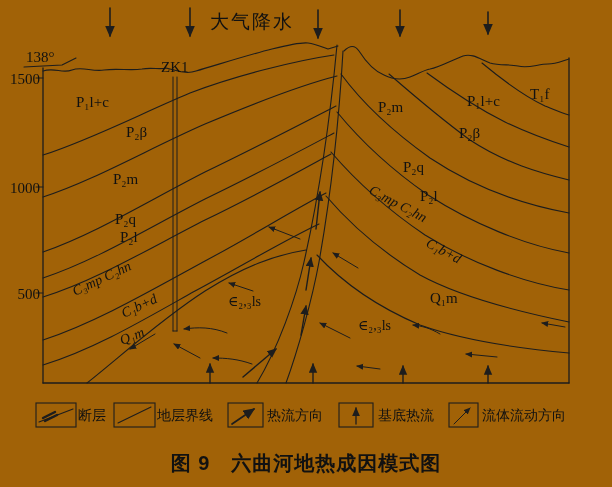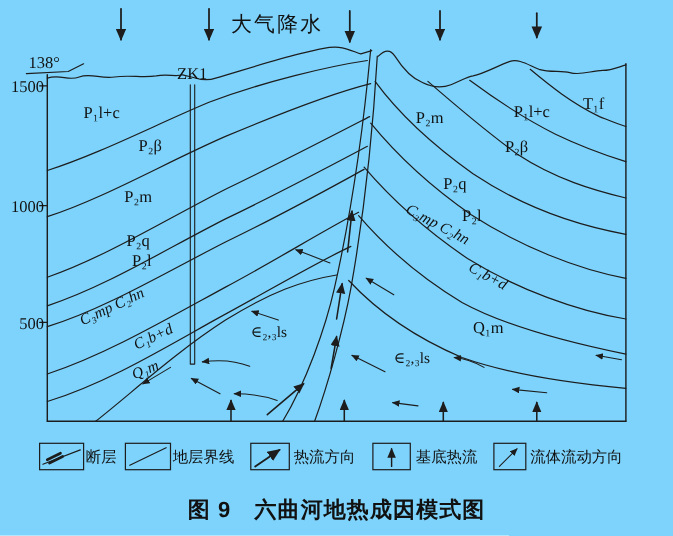--- a/index.html
+++ b/index.html
@@ -1,16 +1,16 @@
 <!DOCTYPE html>
 <html><head>
 <meta charset="utf-8">
 <style>
   html,body{margin:0;padding:0;background:#ffffff;}
-  .stage{position:relative;width:612px;height:487px;background:#7dd3fc;overflow:hidden;
+  .stage{position:relative;width:612px;height:487px;background:#a16207;overflow:hidden;
          font-family:"Liberation Sans","DejaVu Sans",sans-serif;}
   svg{display:block;}
   .ln{fill:none;stroke:#1d1d1d;stroke-width:1.1;stroke-linecap:round;stroke-linejoin:round;}
   .thin{stroke-width:1.0;}
   .frame{stroke-width:1.3;}
   .code{font-family:"Liberation Serif","DejaVu Serif",serif;font-size:15px;fill:#111;}
   .code-sm{font-family:"Liberation Serif","DejaVu Serif",serif;font-size:14px;fill:#111;}
   .code-it{font-family:"Liberation Serif","DejaVu Serif",serif;font-style:italic;font-size:14px;fill:#111;}
   .cjk{font-family:"Liberation Sans","DejaVu Sans",sans-serif;fill:#111;}
   .precip{font-size:19px;letter-spacing:2px;}

